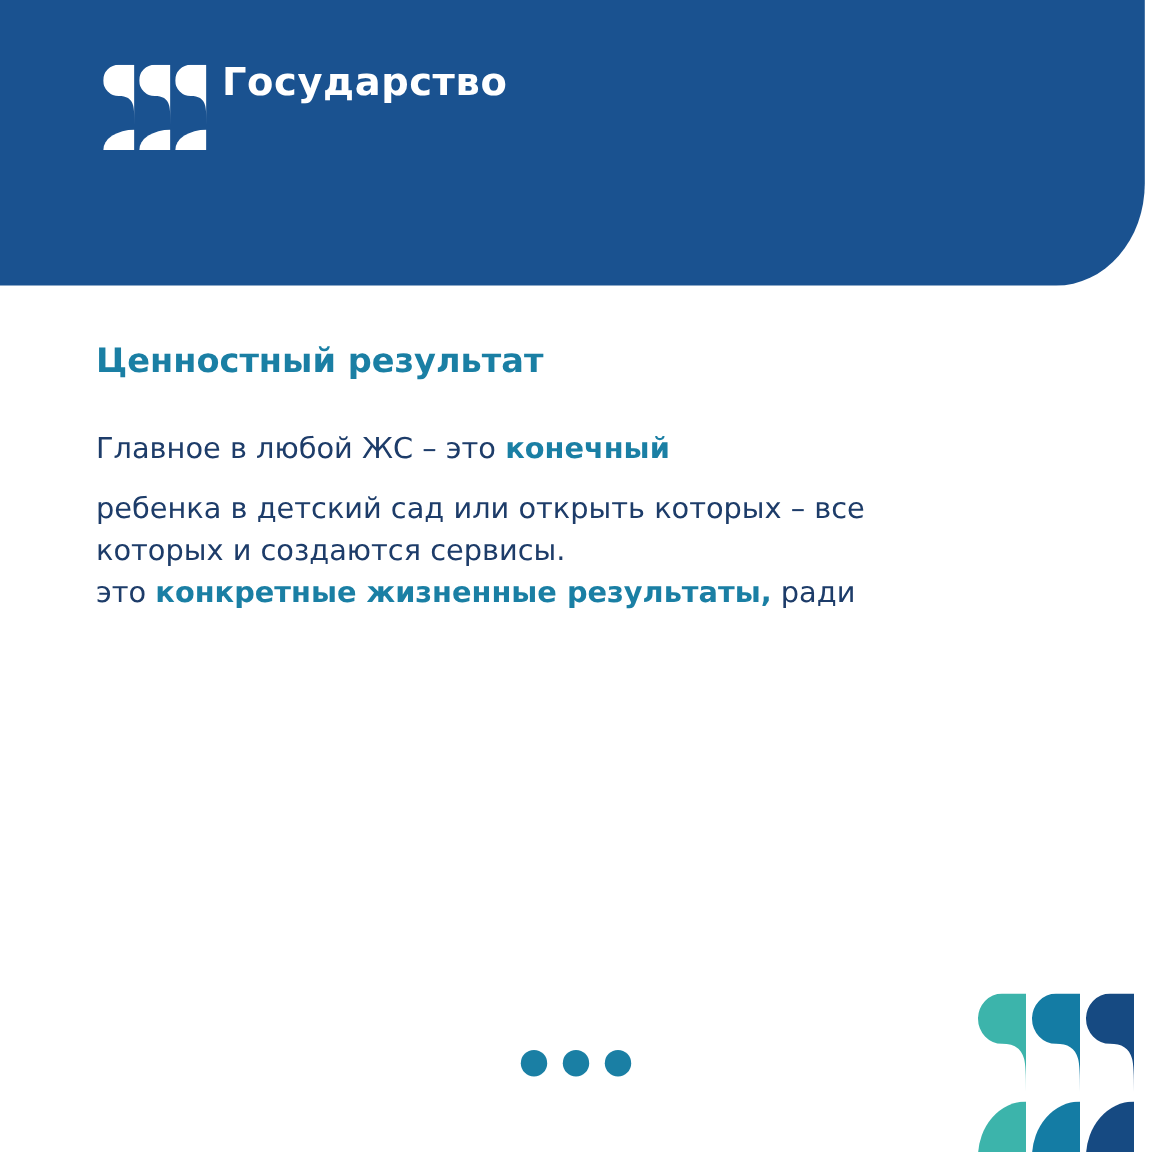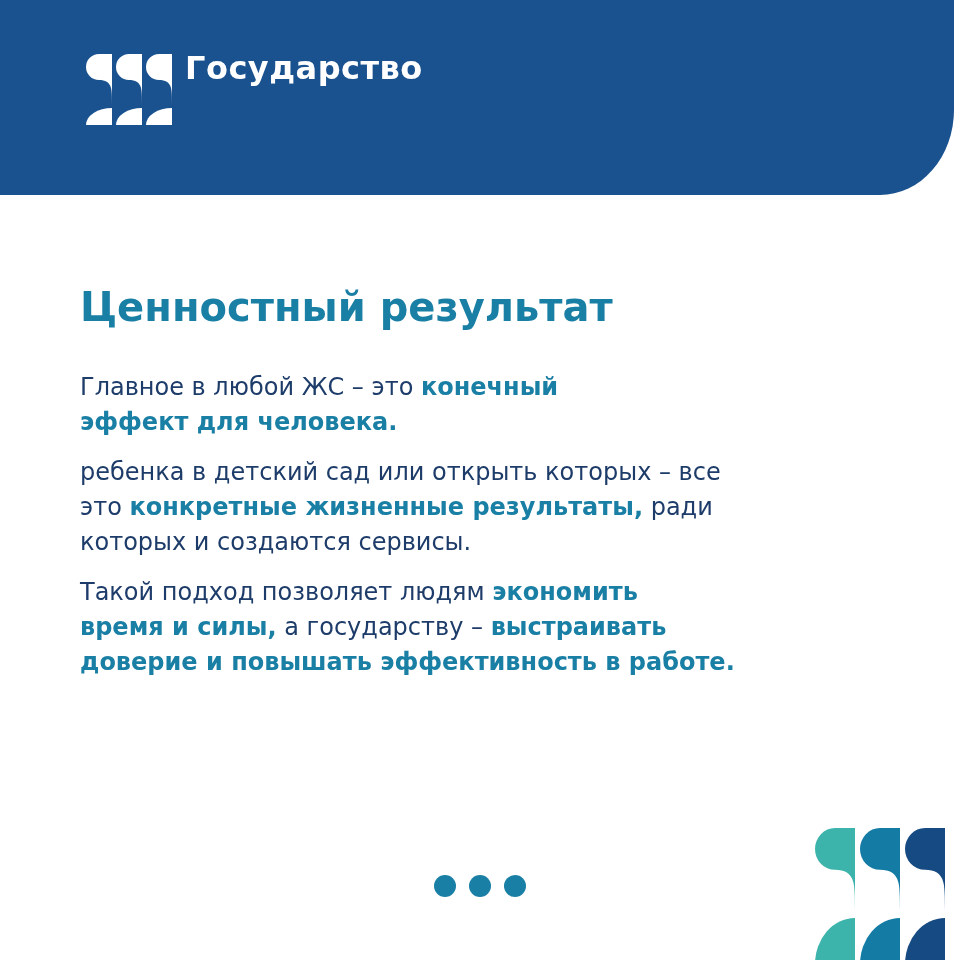--- a/index.html
+++ b/index.html
@@ -11,40 +11,40 @@
     font-family: "DejaVu Sans", "Liberation Sans", sans-serif;
     --accent: #1A7FA4;
     --body-text: #1D3C69;
     --header-bg: #1A5290;
   }
   .page { position: absolute; inset: 0; }
 
   
   .header {
     position: absolute; top: 0; left: 0;
-    width: 954px; height: 195px;
+    width: 954px; height: 238px;
     background: var(--header-bg);
     border-bottom-right-radius: 74px 85px;
   }
   .brand-mark { position: absolute; left: 86px; top: 54px; display: flex; gap: 4px; }
   .glyph { display: flex; flex-direction: column; }
   .brand-mark .glyph { gap: 3px; }
   .brand-mark .glyph-top    { width: 26px; height: 51px; display: block; }
   .brand-mark .glyph-bottom { width: 26px; height: 17px; display: block; }
   .brand-text {
     position: absolute; left: 185px; top: 50px;
     color: #ffffff; font-size: 32px; line-height: 37px;
     font-weight: 700; letter-spacing: 0.5px; white-space: nowrap;
   }
 
   
   .content { position: absolute; left: 80px; top: 284px; width: 820px; }
   .title {
     margin: 0 0 40px 0;
-    font-size: 40px; font-weight: 700;
+    font-size: 28px; font-weight: 700;
     color: var(--accent); white-space: nowrap;
   }
   .para {
     margin: 0 0 15px 0;
     font-size: 24px; line-height: 35px;
     color: var(--body-text);
   }
   .para .line { white-space: nowrap; }
   .hl { color: var(--accent); font-weight: 700; }
 
@@ -95,31 +95,25 @@
     <div class="brand-text">
       <div>Государство</div>
     </div>
   </header>
 
   <main class="content">
     <h1 class="title">Ценностный результат</h1>
     <div id="paragraphs">
         <div class="para">
           <div class="line"><span>Главное в любой ЖС – это </span><span class="hl">конечный</span></div>
-          <div class="line"><span class="hl">эффект для человека.</span></div>
         </div>
         <div class="para">
           <div class="line"><span>ребенка в детский сад или открыть которых – все</span></div>
+          <div class="line"><span>которых и создаются сервисы.</span></div>
           <div class="line"><span>это </span><span class="hl">конкретные жизненные результаты,</span><span> ради</span></div>
-          <div class="line"><span>которых и создаются сервисы.</span></div>
-        </div>
-        <div class="para">
-          <div class="line"><span>Такой подход позволяет людям </span><span class="hl">экономить</span></div>
-          <div class="line"><span class="hl">время и силы,</span><span> а государству – </span><span class="hl">выстраивать</span></div>
-          <div class="line"><span class="hl">доверие и повышать эффективность в работе.</span></div>
         </div>
       </div>
   </main>
 
   <div class="dots">
       <div class="dot" style="background: rgb(26, 127, 164);"></div>
       <div class="dot" style="background: rgb(26, 127, 164);"></div>
       <div class="dot" style="background: rgb(26, 127, 164);"></div>
     </div>
 

